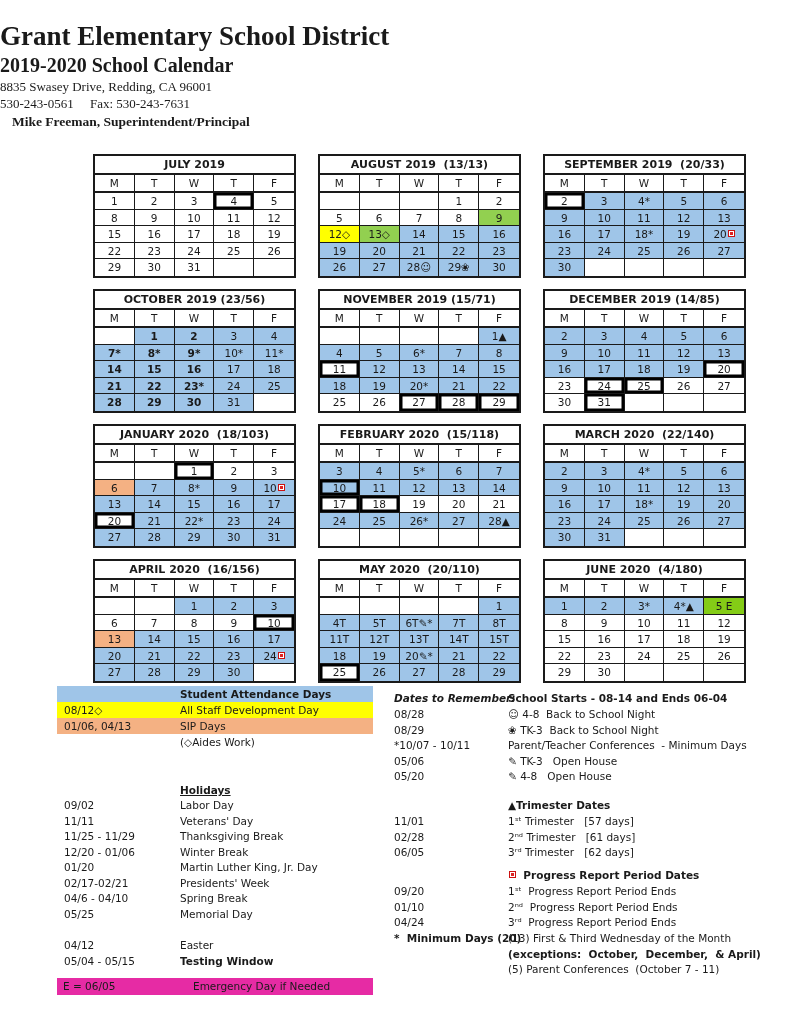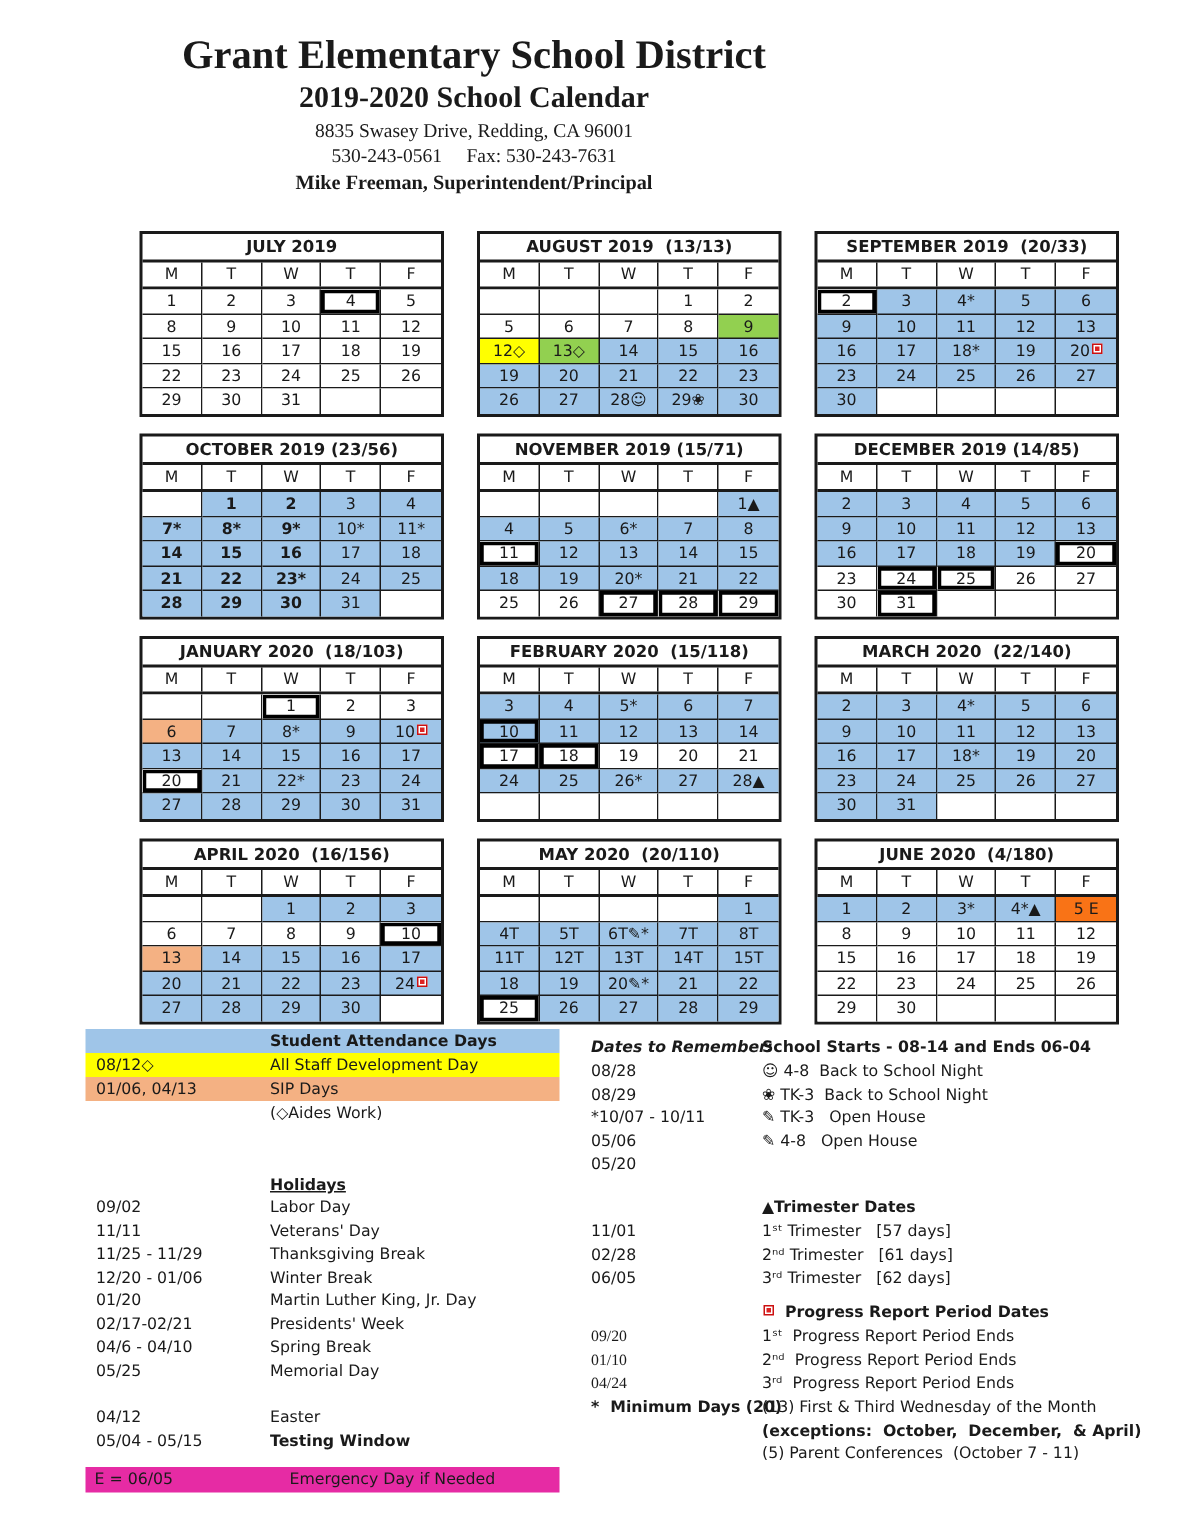--- a/index.html
+++ b/index.html
@@ -1,43 +1,43 @@
 <!DOCTYPE html>
 <html><head>
 <meta charset="utf-8">
 <style>
   html,body{margin:0;padding:0;}
   body{width:791px;height:1024px;background:#fff;position:relative;
        font-family:"DejaVu Sans",sans-serif;color:#1a1a1a;overflow:hidden;}
   
-  .hdr{position:absolute;top:20px;left:0;width:632px;text-align:center;
+  .hdr{position:absolute;top:20px;left:0;width:632px;
        font-family:"Liberation Serif",serif;}
   .hdr .t1{font-size:27px;font-weight:bold;line-height:32px;}
   .hdr .t2{font-size:20px;font-weight:bold;line-height:26px;}
   .hdr .t3{font-size:13px;line-height:17px;}
   .hdr .t4{font-size:13px;line-height:17px;white-space:pre;}
-  .hdr .t5{font-size:13.5px;font-weight:bold;line-height:19px;}
+  .hdr .t5{font-size:13.5px;font-weight:bold;line-height:19px;padding-left:12px;}
   
   #months{position:absolute;left:93px;top:154px;display:grid;
           grid-template-columns:repeat(3,203px);column-gap:22px;row-gap:11.5px;}
   .month{border:2px solid #1a1a1a;background:#fff;box-sizing:border-box;}
   .m-title{height:17px;line-height:17px;text-align:center;font-size:11px;
            font-weight:bold;border-bottom:2px solid #1a1a1a;white-space:pre;}
   .m-head{display:grid;grid-template-columns:repeat(5,1fr);border-bottom:2px solid #1a1a1a;}
   .m-head span{height:16px;line-height:16px;text-align:center;font-size:10.5px;
                border-right:1px solid #1a1a1a;}
   .m-head span:last-child{border-right:none;}
   .m-cells{display:grid;grid-template-columns:repeat(5,1fr);grid-auto-rows:16.5px;}
   .cell{border-right:1px solid #1a1a1a;border-bottom:1px solid #1a1a1a;
         font-size:10.5px;line-height:16px;text-align:center;background:#fff;
         white-space:pre;overflow:hidden;}
   .cell:nth-child(5n){border-right:none;}
   .cell:nth-child(n+21){border-bottom:none;}
   .bg-b{background:#9FC5E8;} .bg-g{background:#92D050;} .bg-y{background:#FFFF00;}
-  .bg-o{background:#F4B183;} .bg-m{background:#f97316;}
+  .bg-o{background:#F4B183;} .bg-m{background:#84cc16;}
   .thick{box-shadow:inset 0 0 0 2.5px #000;}
   .bold{font-weight:bold;}
   .redsq{display:inline-block;width:7px;height:7px;border:1px solid #cc1111;
          box-sizing:border-box;margin-left:1px;position:relative;vertical-align:1px;background:#fff;}
   .redsq::after{content:"";position:absolute;left:1px;top:1px;right:1px;bottom:1px;background:#dd2222;}
   
   #bottom{position:absolute;top:686px;left:0;width:791px;font-size:10.5px;}
   .lcol{position:absolute;left:57px;width:316px;}
   .band{display:flex;height:16px;line-height:16px;white-space:pre;}
   .band .d{width:123px;padding-left:7px;box-sizing:border-box;}
@@ -545,36 +545,37 @@
         <div class="line">08/29</div>
         <div class="line">*10/07 - 10/11</div>
         <div class="line">05/06</div>
         <div class="line">05/20</div>
       </div>
       <div class="abs" style="top: 128px;">
         <div class="line">11/01</div>
         <div class="line">02/28</div>
         <div class="line">06/05</div>
       </div>
-      <div class="abs" style="top: 198px; font-family: Liberation Serif, serif;">
+      <div class="abs" style="top: 198px;">
         <div class="line">09/20</div>
         <div class="line">01/10</div>
         <div class="line">04/24</div>
       </div>
       <div class="abs" style="top: 245px;">
         <div class="line b">*  Minimum Days (20)</div>
       </div>
     </div>
   <div class="rcol">
       <div class="abs" style="top: 5px;">
         <div class="line b">School Starts - 08-14 and Ends 06-04</div>
       </div>
       <div class="abs" style="top: 21px;">
         <div class="line">☺ 4-8  Back to School Night</div>
         <div class="line">❀ TK-3  Back to School Night</div>
+        <div class="line">Parent/Teacher Conferences  - Minimum Days</div>
         <div class="line">✎ TK-3   Open House</div>
         <div class="line">✎ 4-8   Open House</div>
       </div>
       <div class="abs" style="top: 112px;">
         <div class="line b">▲Trimester Dates</div>
       </div>
       <div class="abs" style="top: 128px;">
         <div class="line">1ˢᵗ Trimester   [57 days]</div>
         <div class="line">2ⁿᵈ Trimester   [61 days]</div>
         <div class="line">3ʳᵈ Trimester   [62 days]</div>

